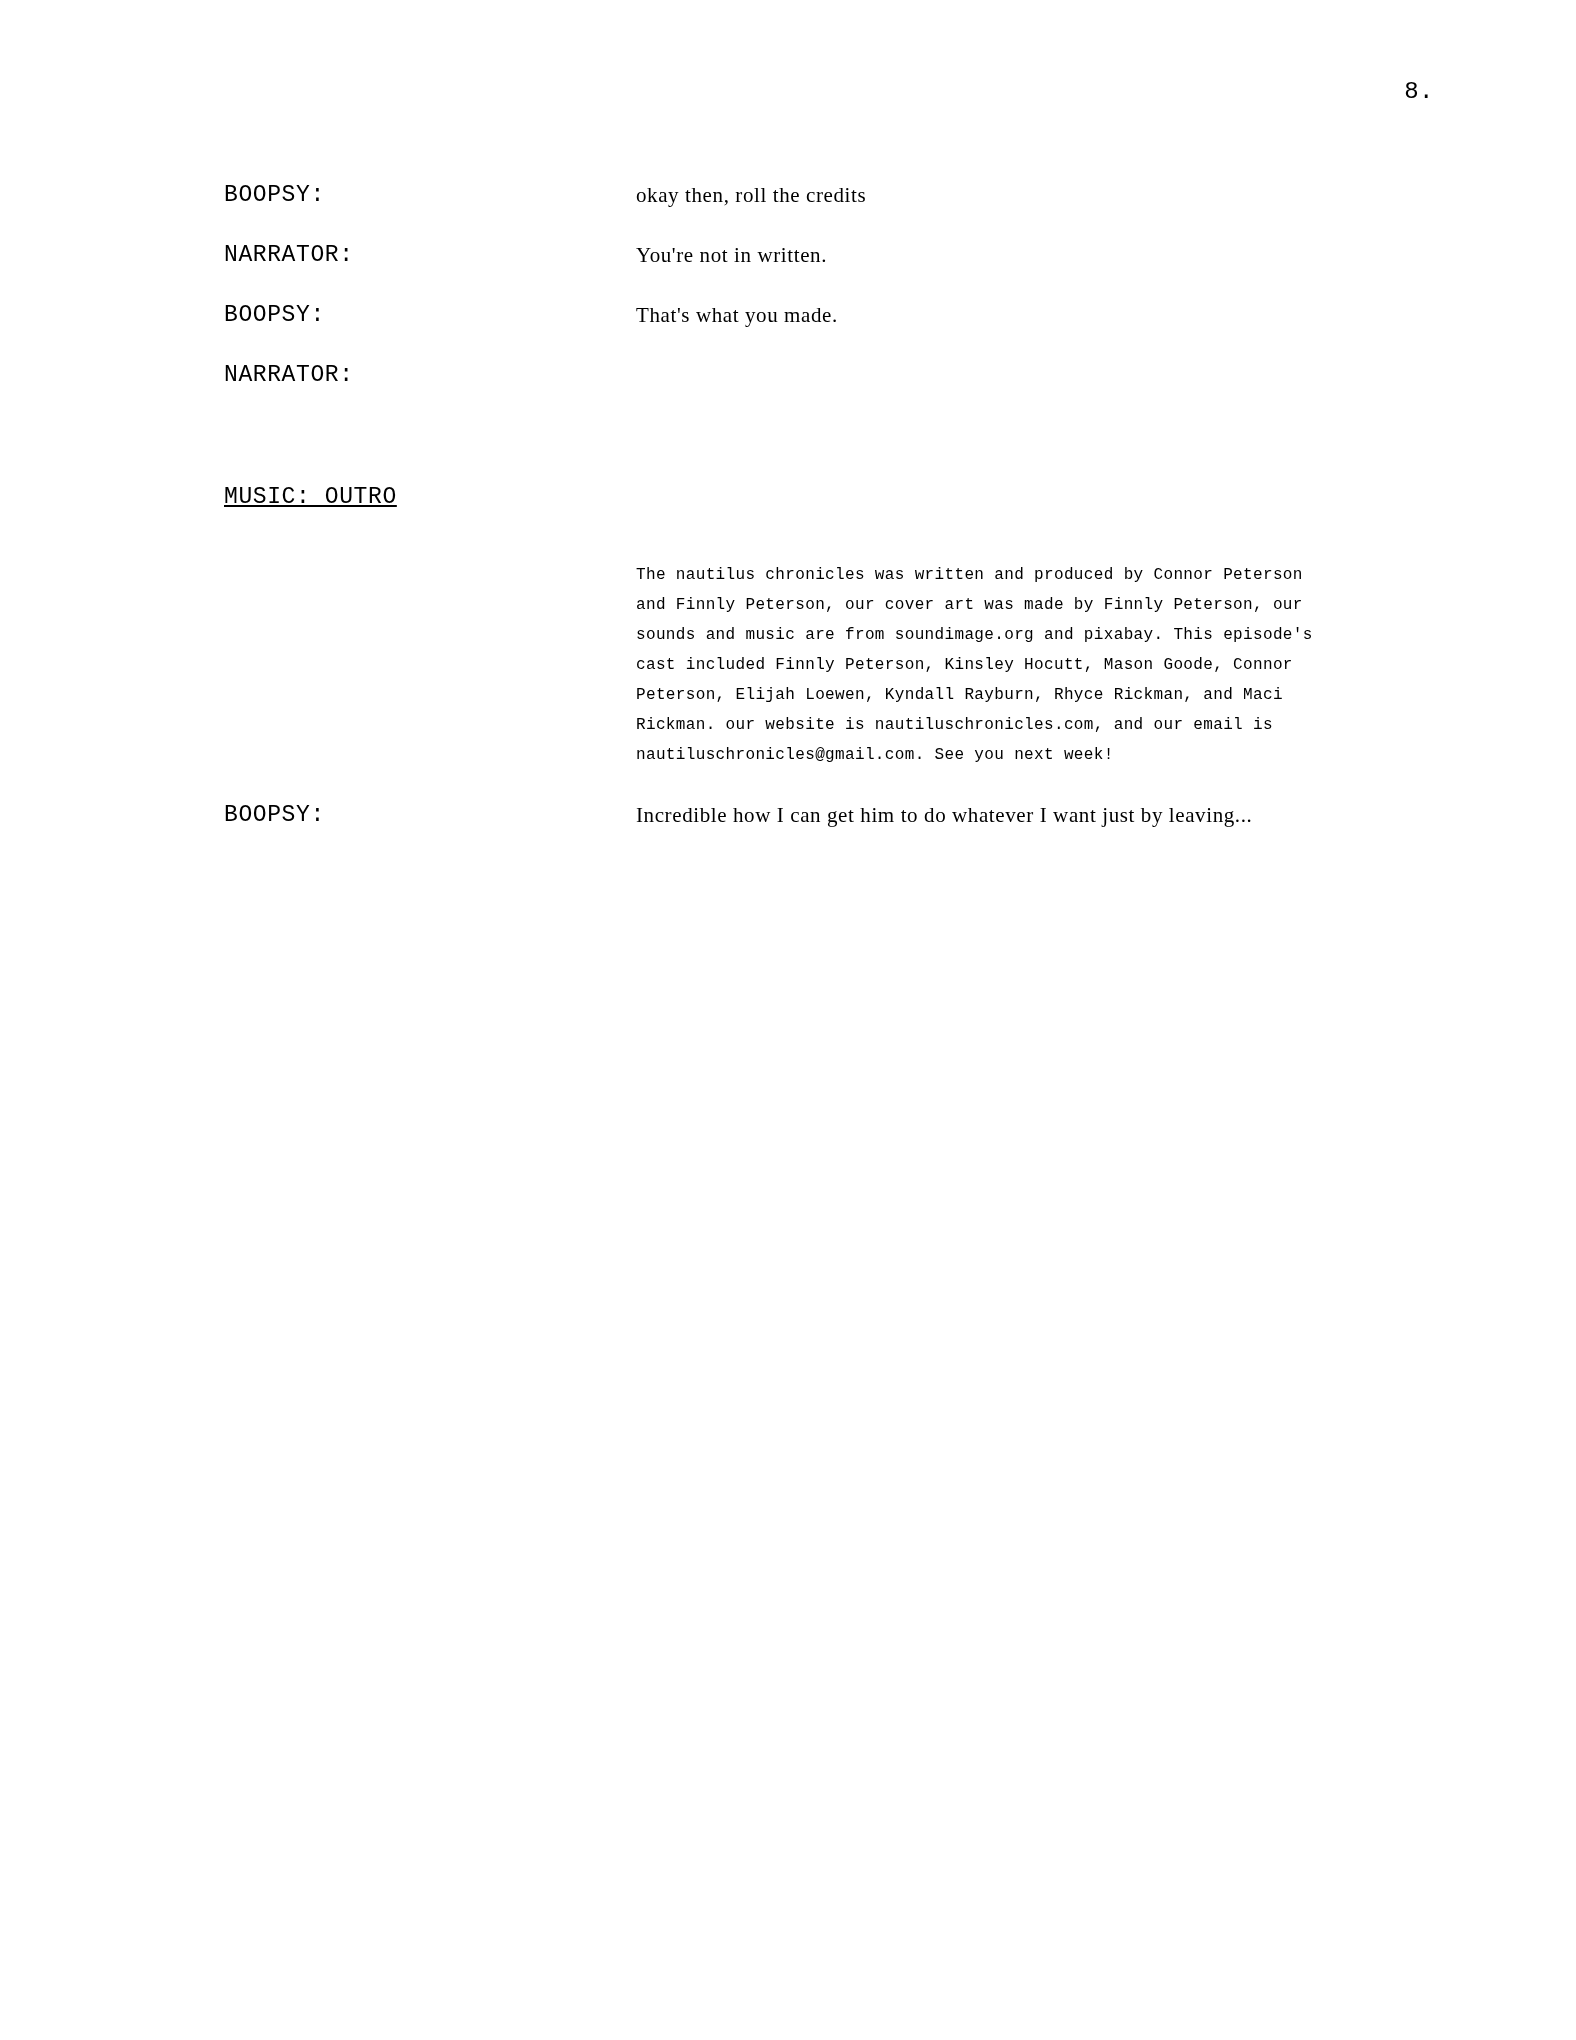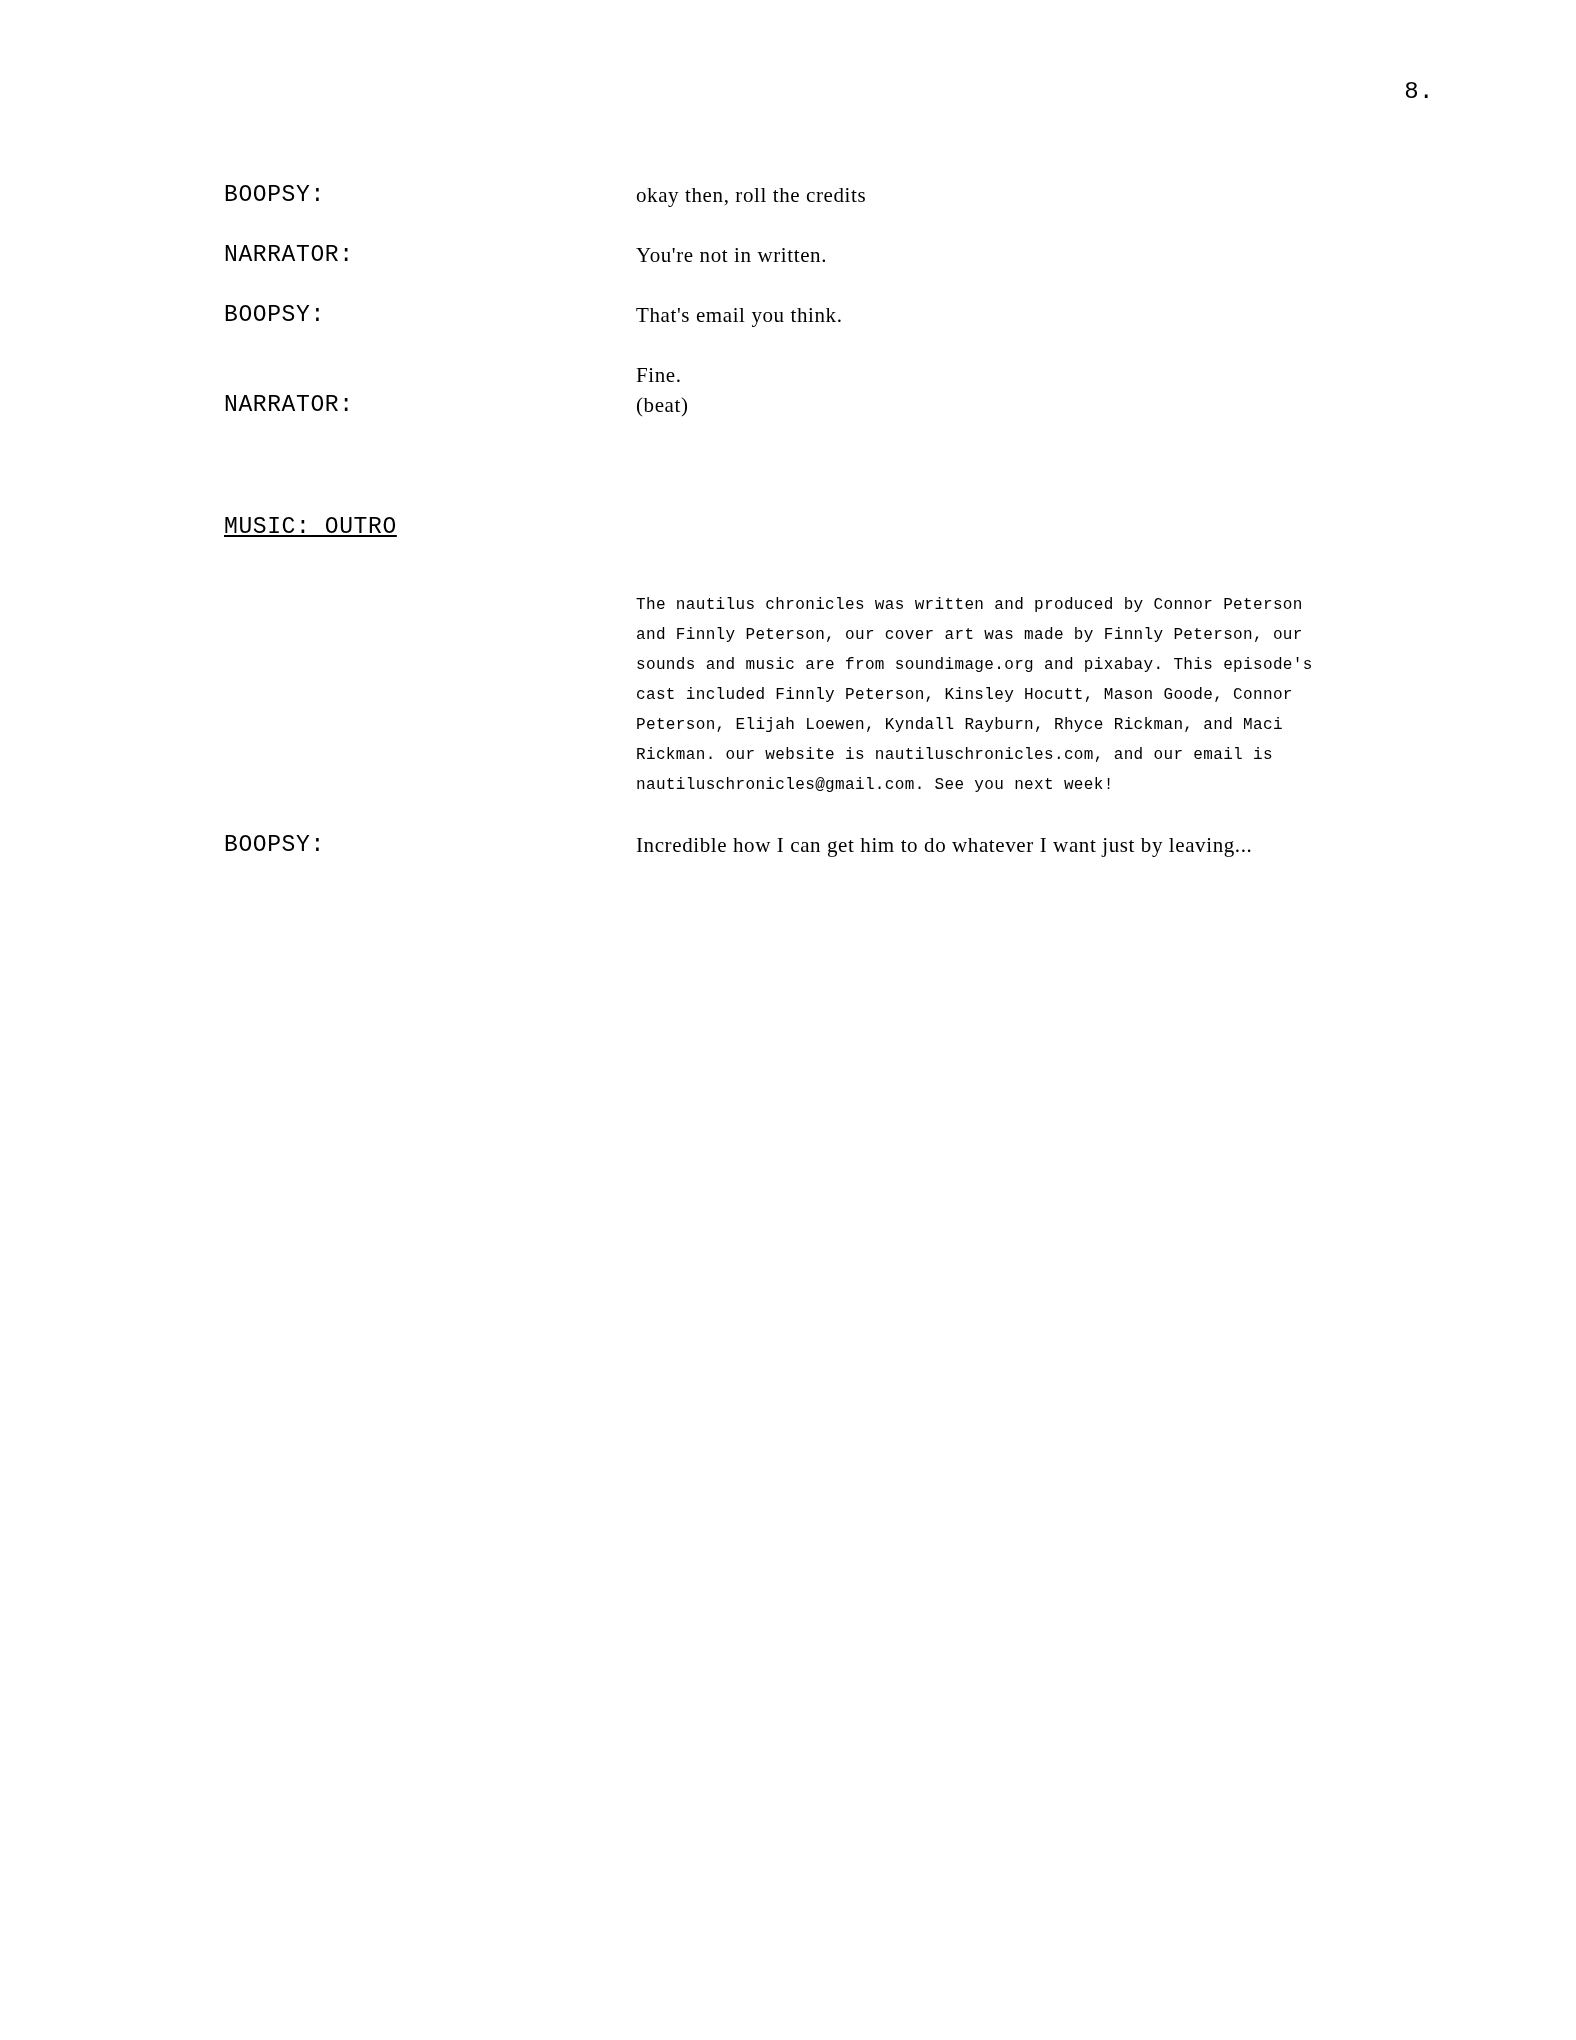--- a/index.html
+++ b/index.html
@@ -95,27 +95,25 @@
       <div class="dialogue">okay then, roll the credits</div>
     </div>
 
     <div class="line-block">
       <div class="speaker">NARRATOR:</div>
       <div class="dialogue">You're not in written.</div>
     </div>
 
     <div class="line-block">
       <div class="speaker">BOOPSY:</div>
-      <div class="dialogue">That's email you think.</div>
+      <div class="dialogue">That's what you made.</div>
     </div>
 
     <div class="line-block block-gap-large">
       <div class="speaker">NARRATOR:</div>
-      <div class="dialogue">Fine.
-(beat)</div>
     </div>
 
     <div class="cue-row">
       <div class="music-cue">MUSIC: OUTRO</div>
     </div>
 
     <div class="credits-block">
       <div class="credits-text">The nautilus chronicles was written and produced by Connor Peterson and Finnly Peterson, our cover art was made by Finnly Peterson, our sounds and music are from soundimage.org and pixabay. This episode's cast included Finnly Peterson, Kinsley Hocutt, Mason Goode, Connor Peterson, Elijah Loewen, Kyndall Rayburn, Rhyce Rickman, and Maci Rickman. our website is nautiluschronicles.com, and our email is nautiluschronicles@gmail.com. See you next week!</div>
     </div>
 

